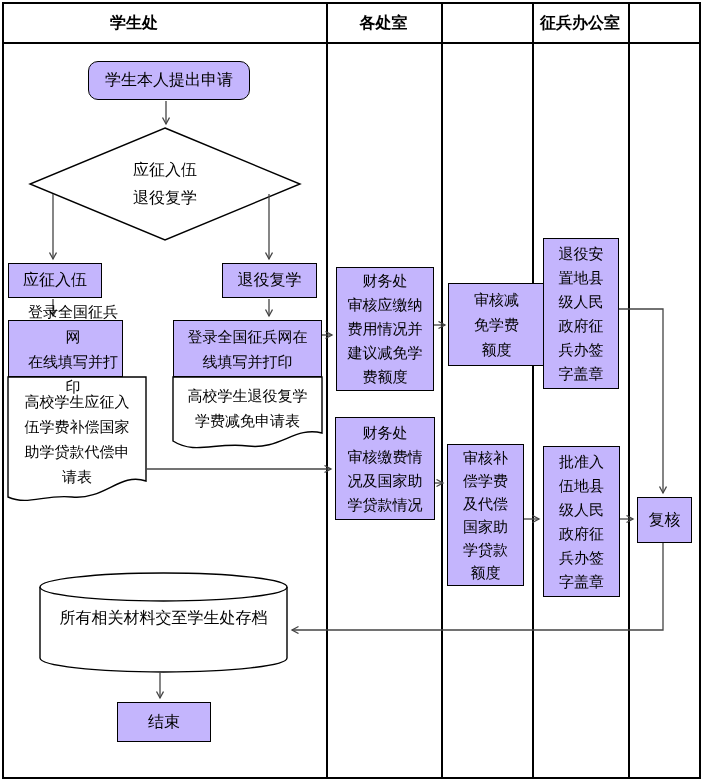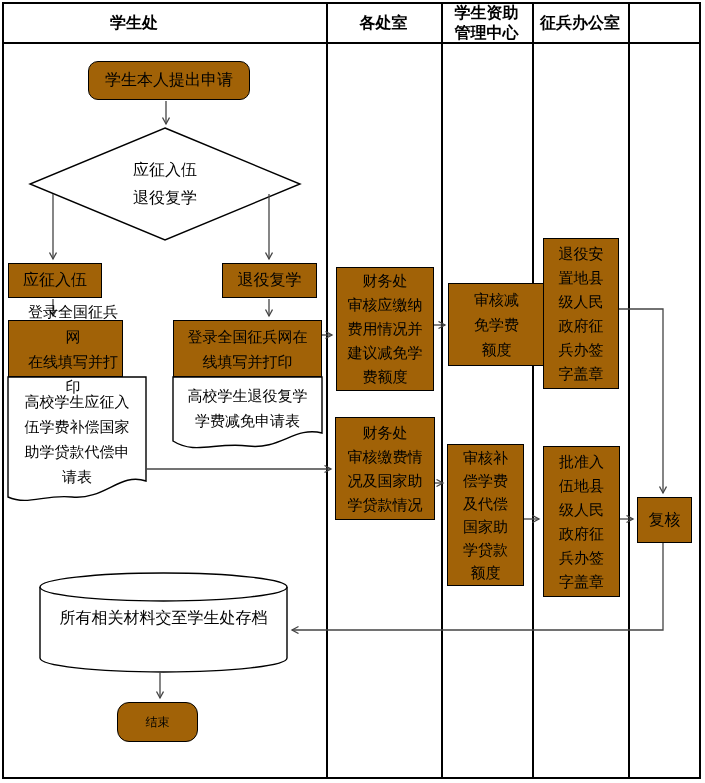--- a/index.html
+++ b/index.html
@@ -11,42 +11,40 @@
   .outer-border{position:absolute;left:2px;top:2px;width:699px;height:777px;
     border:2px solid #000;box-sizing:border-box;z-index:1;}
   .vline{position:absolute;top:2px;height:777px;width:1.5px;background:#000;z-index:1;}
   .hline{position:absolute;left:2px;width:699px;height:2px;background:#000;z-index:1;}
   .header-cell{position:absolute;top:4px;height:38px;display:flex;align-items:center;
     justify-content:center;text-align:center;font-weight:bold;font-size:16px;
     line-height:20px;white-space:pre-line;z-index:3;}
   svg.layer{position:absolute;left:0;top:0;z-index:2;}
   .node{position:absolute;box-sizing:border-box;display:flex;align-items:center;
     justify-content:center;text-align:center;white-space:pre-line;font-size:15px;
-    background:#a16207;border:1.4px solid #000;z-index:3;}
+    background:#c4b5fd;border:1.4px solid #000;z-index:3;}
   .shape-label{position:absolute;box-sizing:border-box;display:flex;align-items:center;
     justify-content:center;text-align:center;white-space:pre-line;font-size:15px;
     background:transparent;border:none;z-index:3;}
   .rounded{border-radius:10px;}
 </style>
 </head>
 <body>
 
 <div class="canvas">
 
   <div class="outer-border"></div>
   <div class="vline" style="left:326px;"></div>
   <div class="vline" style="left:441px;"></div>
   <div class="vline" style="left:532px;"></div>
   <div class="vline" style="left:628px;"></div>
   <div class="hline" style="top:42px;"></div>
 
   <div class="header-cell" style="left:2px;width:264px;">学生处</div>
   <div class="header-cell" style="left:326px;width:115px;border-radius:9px;">各处室</div>
-  <div class="header-cell" style="left:441px;width:91px;">学生资助
-管理中心</div>
   <div class="header-cell" style="left:532px;width:96px;">征兵办公室</div>
 
   <svg class="layer" width="705" height="783" viewBox="0 0 705 783">
     <defs>
       <marker id="arr" markerWidth="10" markerHeight="10" refX="7.5" refY="4" orient="auto" markerUnits="userSpaceOnUse">
         <path d="M1,0.5 L7.5,4 L1,7.5" fill="none" stroke="#444444" stroke-width="1.3"></path>
       </marker>
     </defs>
 
     <polygon points="165,128 300,184 165,240 30,184" fill="#ffffff" stroke="#000000" stroke-width="1.4"></polygon>
@@ -121,15 +119,15 @@
   <div class="node" style="left:543px;top:446px;width:77px;height:151px;line-height:24px;">批准入
 伍地县
 级人民
 政府征
 兵办签
 字盖章</div>
 
   <div class="node" style="left:637px;top:497px;width:55px;height:46px;font-size:16px;">复核</div>
 
   <div class="shape-label" style="left:40px;top:600px;width:247px;height:36px;font-size:16px;">所有相关材料交至学生处存档</div>
-  <div class="node rounded" style="left:117px;top:702px;width:81px;height:40px;font-size:12px;border-radius:12px;">结束</div>
+  <div class="node rounded" style="left:117px;top:702px;width:94px;height:40px;font-size:16px;border-radius:0;">结束</div>
 
 </div>
 
 </body></html>

